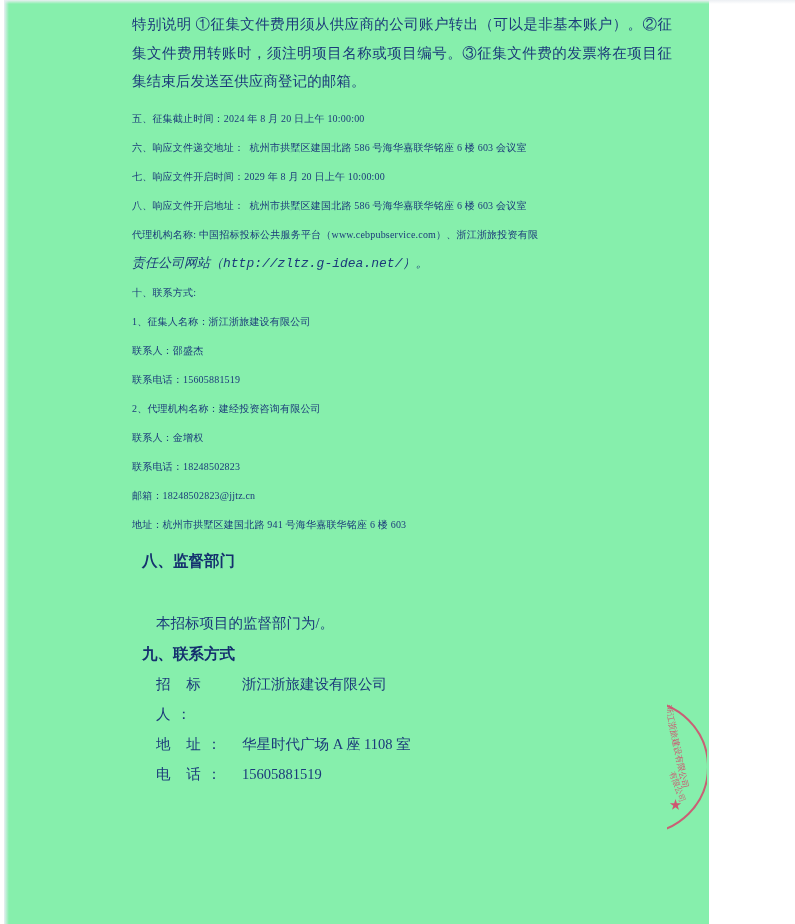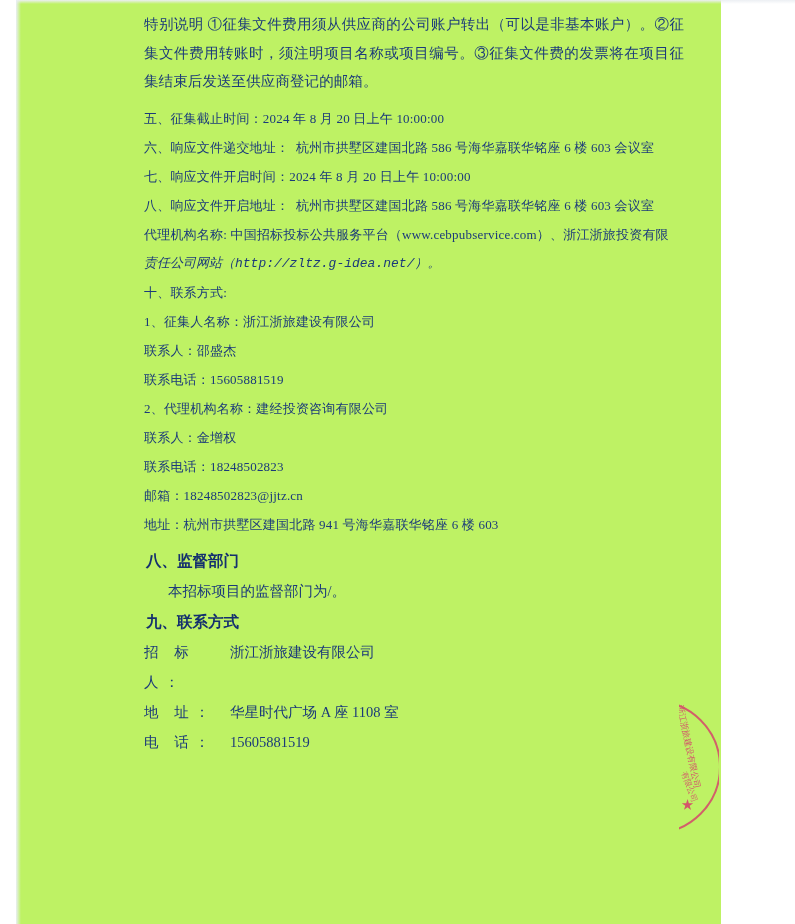--- a/index.html
+++ b/index.html
@@ -10,34 +10,34 @@
   body {
     width: 795px;
     height: 924px;
     position: relative;
     overflow: hidden;
     font-family: "Liberation Serif", "DejaVu Serif", serif;
     color: #1b2d6b;
   }
   .page {
     position: absolute;
-    left: 16px; top: 0;
+    left: 4px; top: 0;
     width: 705px;
     height: 924px;
-    background: #bef264;
+    background: #86efac;
   }
   .content {
     position: absolute;
     left: 128px;
     top: 10px;
     width: 540px;
   }
   
   .line {
-    font-size: 13px;
+    font-size: 10px;
     line-height: 29px;
     color: #1b3a7a;
     white-space: pre-wrap;
     letter-spacing: 0.2px;
   }
   .para {
     font-size: 14.5px;
     line-height: 28.5px;
     color: #1b3a7a;
     text-align: justify;
@@ -48,32 +48,34 @@
     font-family: "Liberation Mono", "DejaVu Sans Mono", monospace;
     font-size: 13px;
     letter-spacing: 0px;
     font-style: italic;
   }
   .sec-heading {
     font-size: 15.5px;
     font-weight: bold;
     line-height: 31px;
     color: #14306e;
-    margin-left: 2px;
+    margin-left: 10px;
   }
   .sub-line {
     font-size: 14.5px;
     line-height: 30px;
     color: #1b3a7a;
     margin-left: 24px;
+    margin-top: 32px;
   }
   .kv {
     display: flex;
     font-size: 14.5px;
     line-height: 30px;
+    margin-left: 24px;
     color: #1b3a7a;
   }
   .kv .k {
     width: 86px;
     letter-spacing: 6px;
     flex: 0 0 auto;
   }
   .kv .v {
     flex: 1 1 auto;
   }
@@ -155,21 +157,21 @@
   <div class="scan-edge-left"></div>
 
   <div class="content">
 
     <div class="para">特别说明 ①征集文件费用须从供应商的公司账户转出（可以是非基本账户）。②征集文件费用转账时，须注明项目名称或项目编号。③征集文件费的发票将在项目征集结束后发送至供应商登记的邮箱。</div>
 
     <div class="spacer-sm"></div>
 
     <div class="line">五、征集截止时间：2024 年 8 月 20 日上午 10:00:00</div>
     <div class="line">六、响应文件递交地址：  杭州市拱墅区建国北路 586 号海华嘉联华铭座 6 楼 603 会议室</div>
-    <div class="line">七、响应文件开启时间：2024 年 8 月 20 日上午 10:00:00</div>
+    <div class="line">七、响应文件开启时间：2029 年 8 月 20 日上午 10:00:00</div>
     <div class="line">八、响应文件开启地址：  杭州市拱墅区建国北路 586 号海华嘉联华铭座 6 楼 603 会议室</div>
 
     <div class="line">代理机构名称: 中国招标投标公共服务平台（www.cebpubservice.com）、浙江浙旅投资有限</div>
     <div class="line mono">责任公司网站（http://zltz.g-idea.net/）。</div>
 
     <div class="line">十、联系方式:</div>
 
     <div class="line">1、征集人名称：浙江浙旅建设有限公司</div>
     <div class="line">联系人：邵盛杰</div>
     <div class="line">联系电话：15605881519</div>

